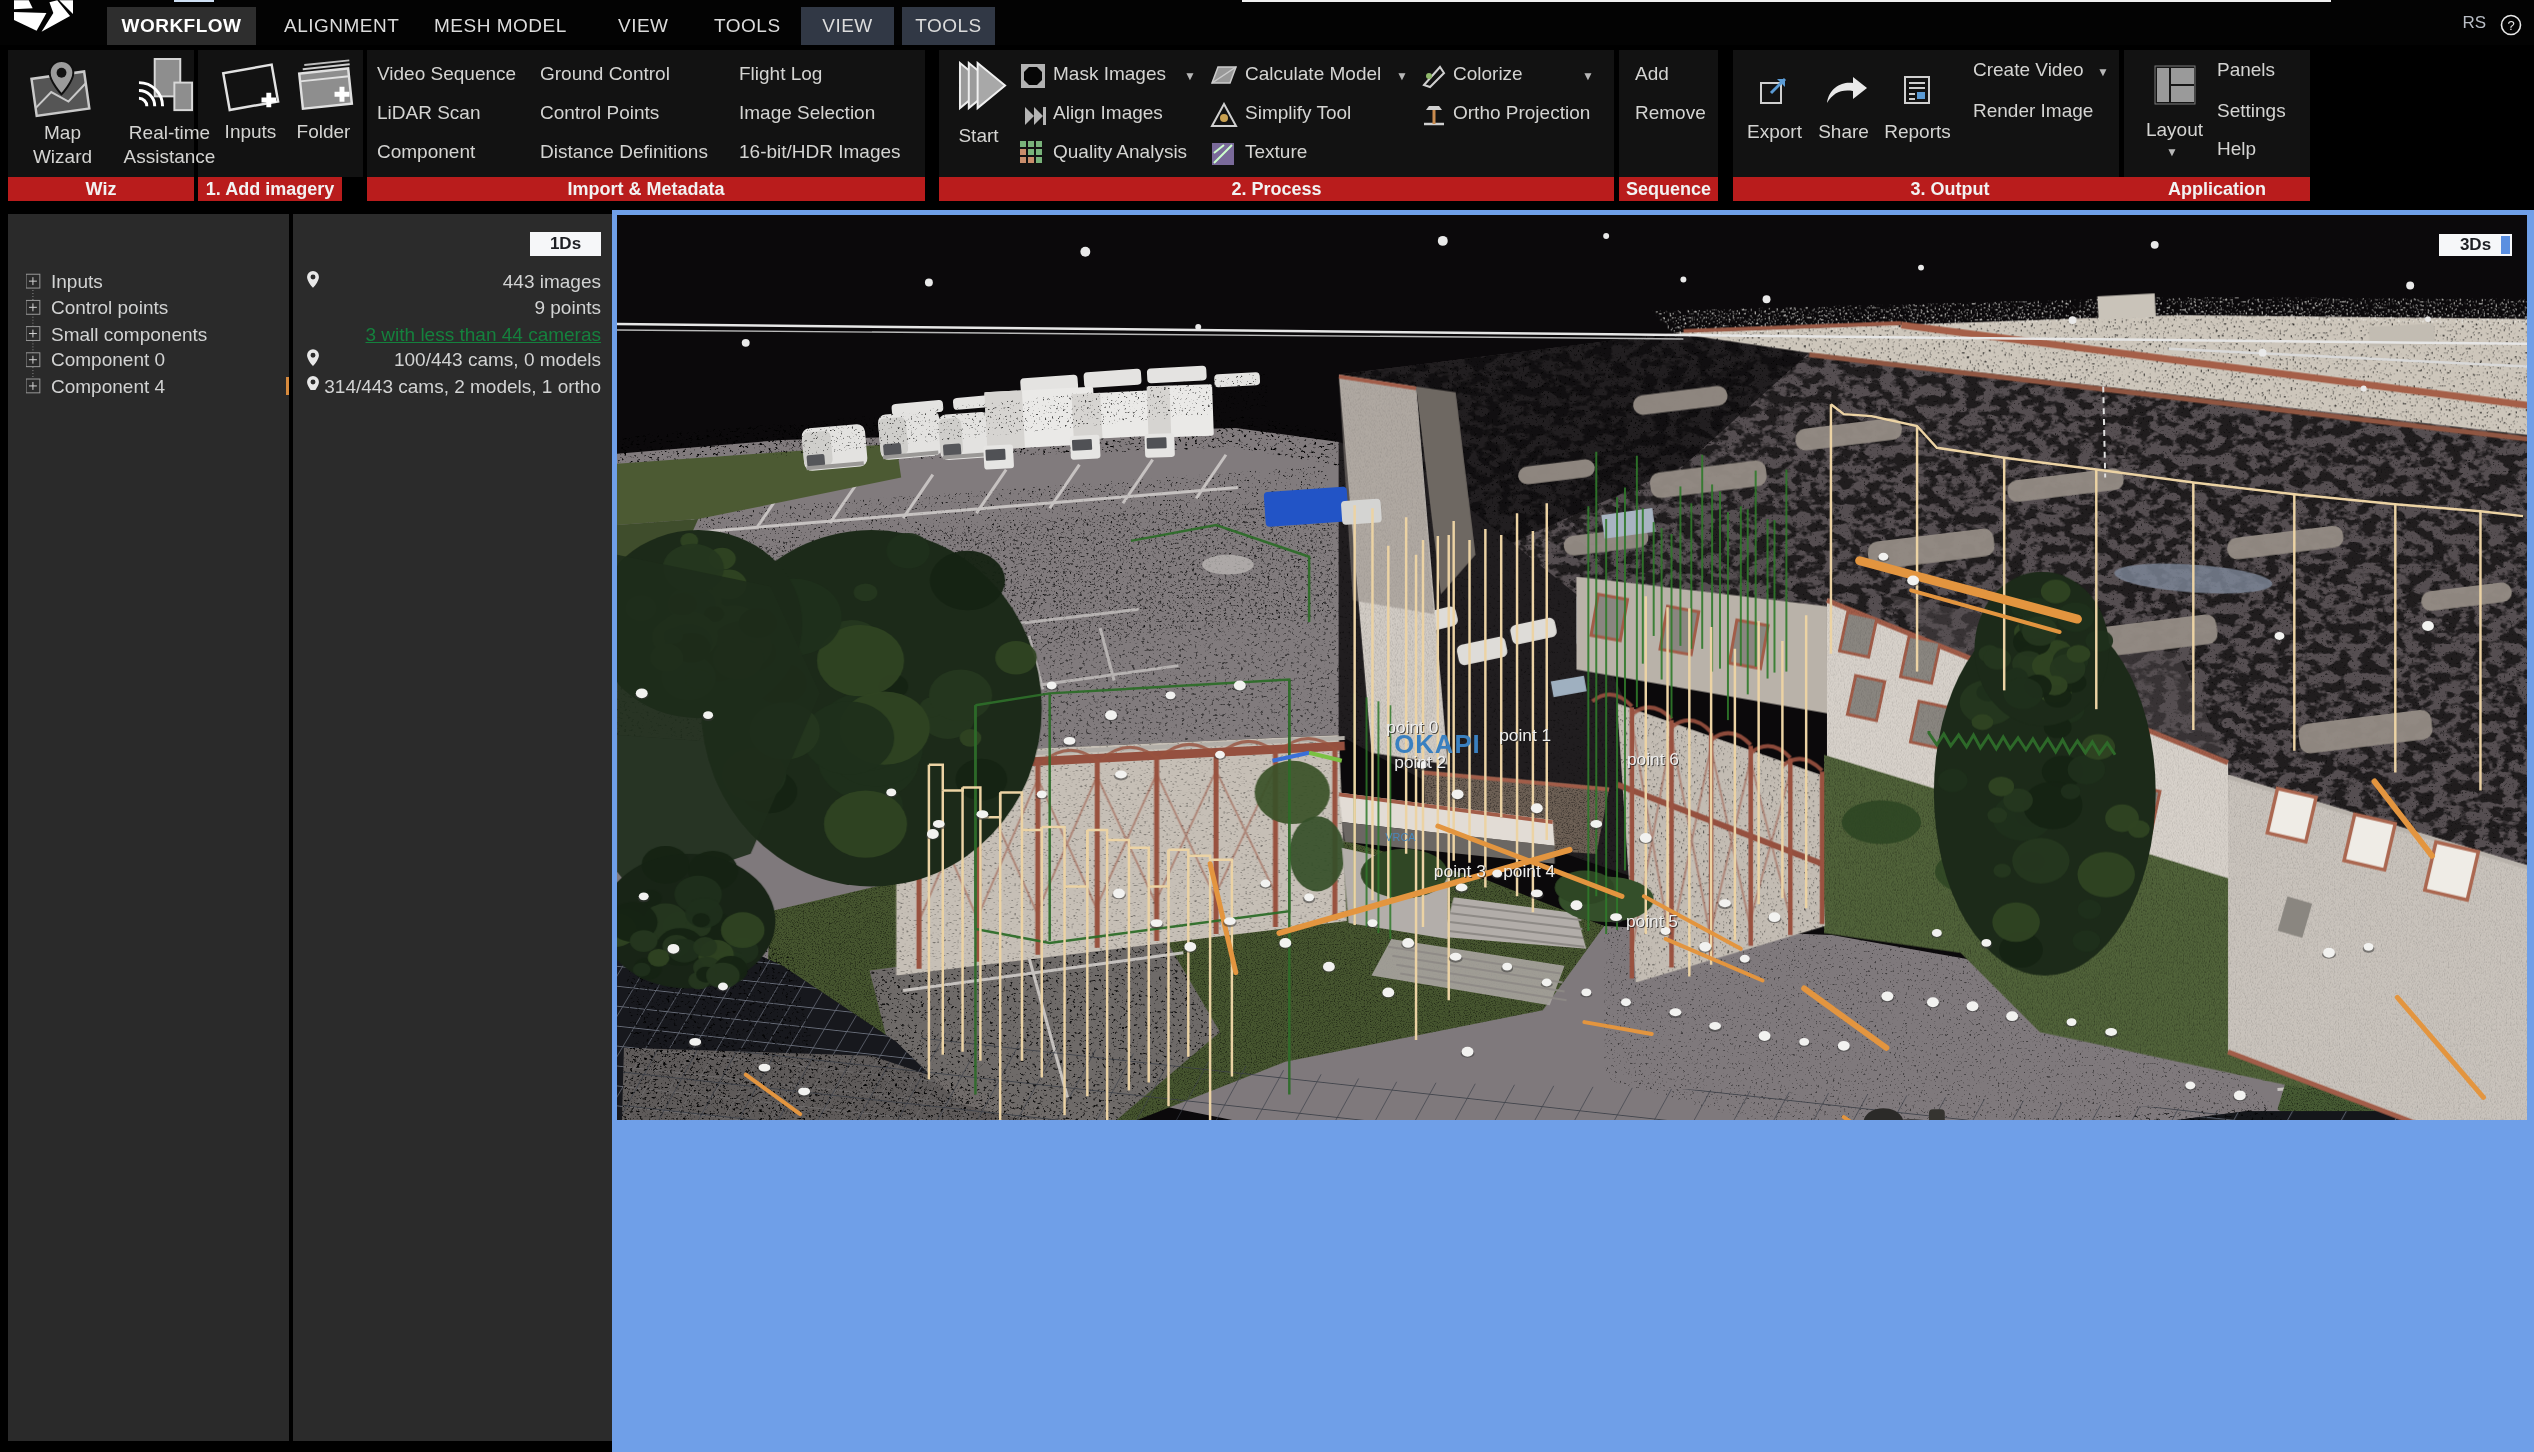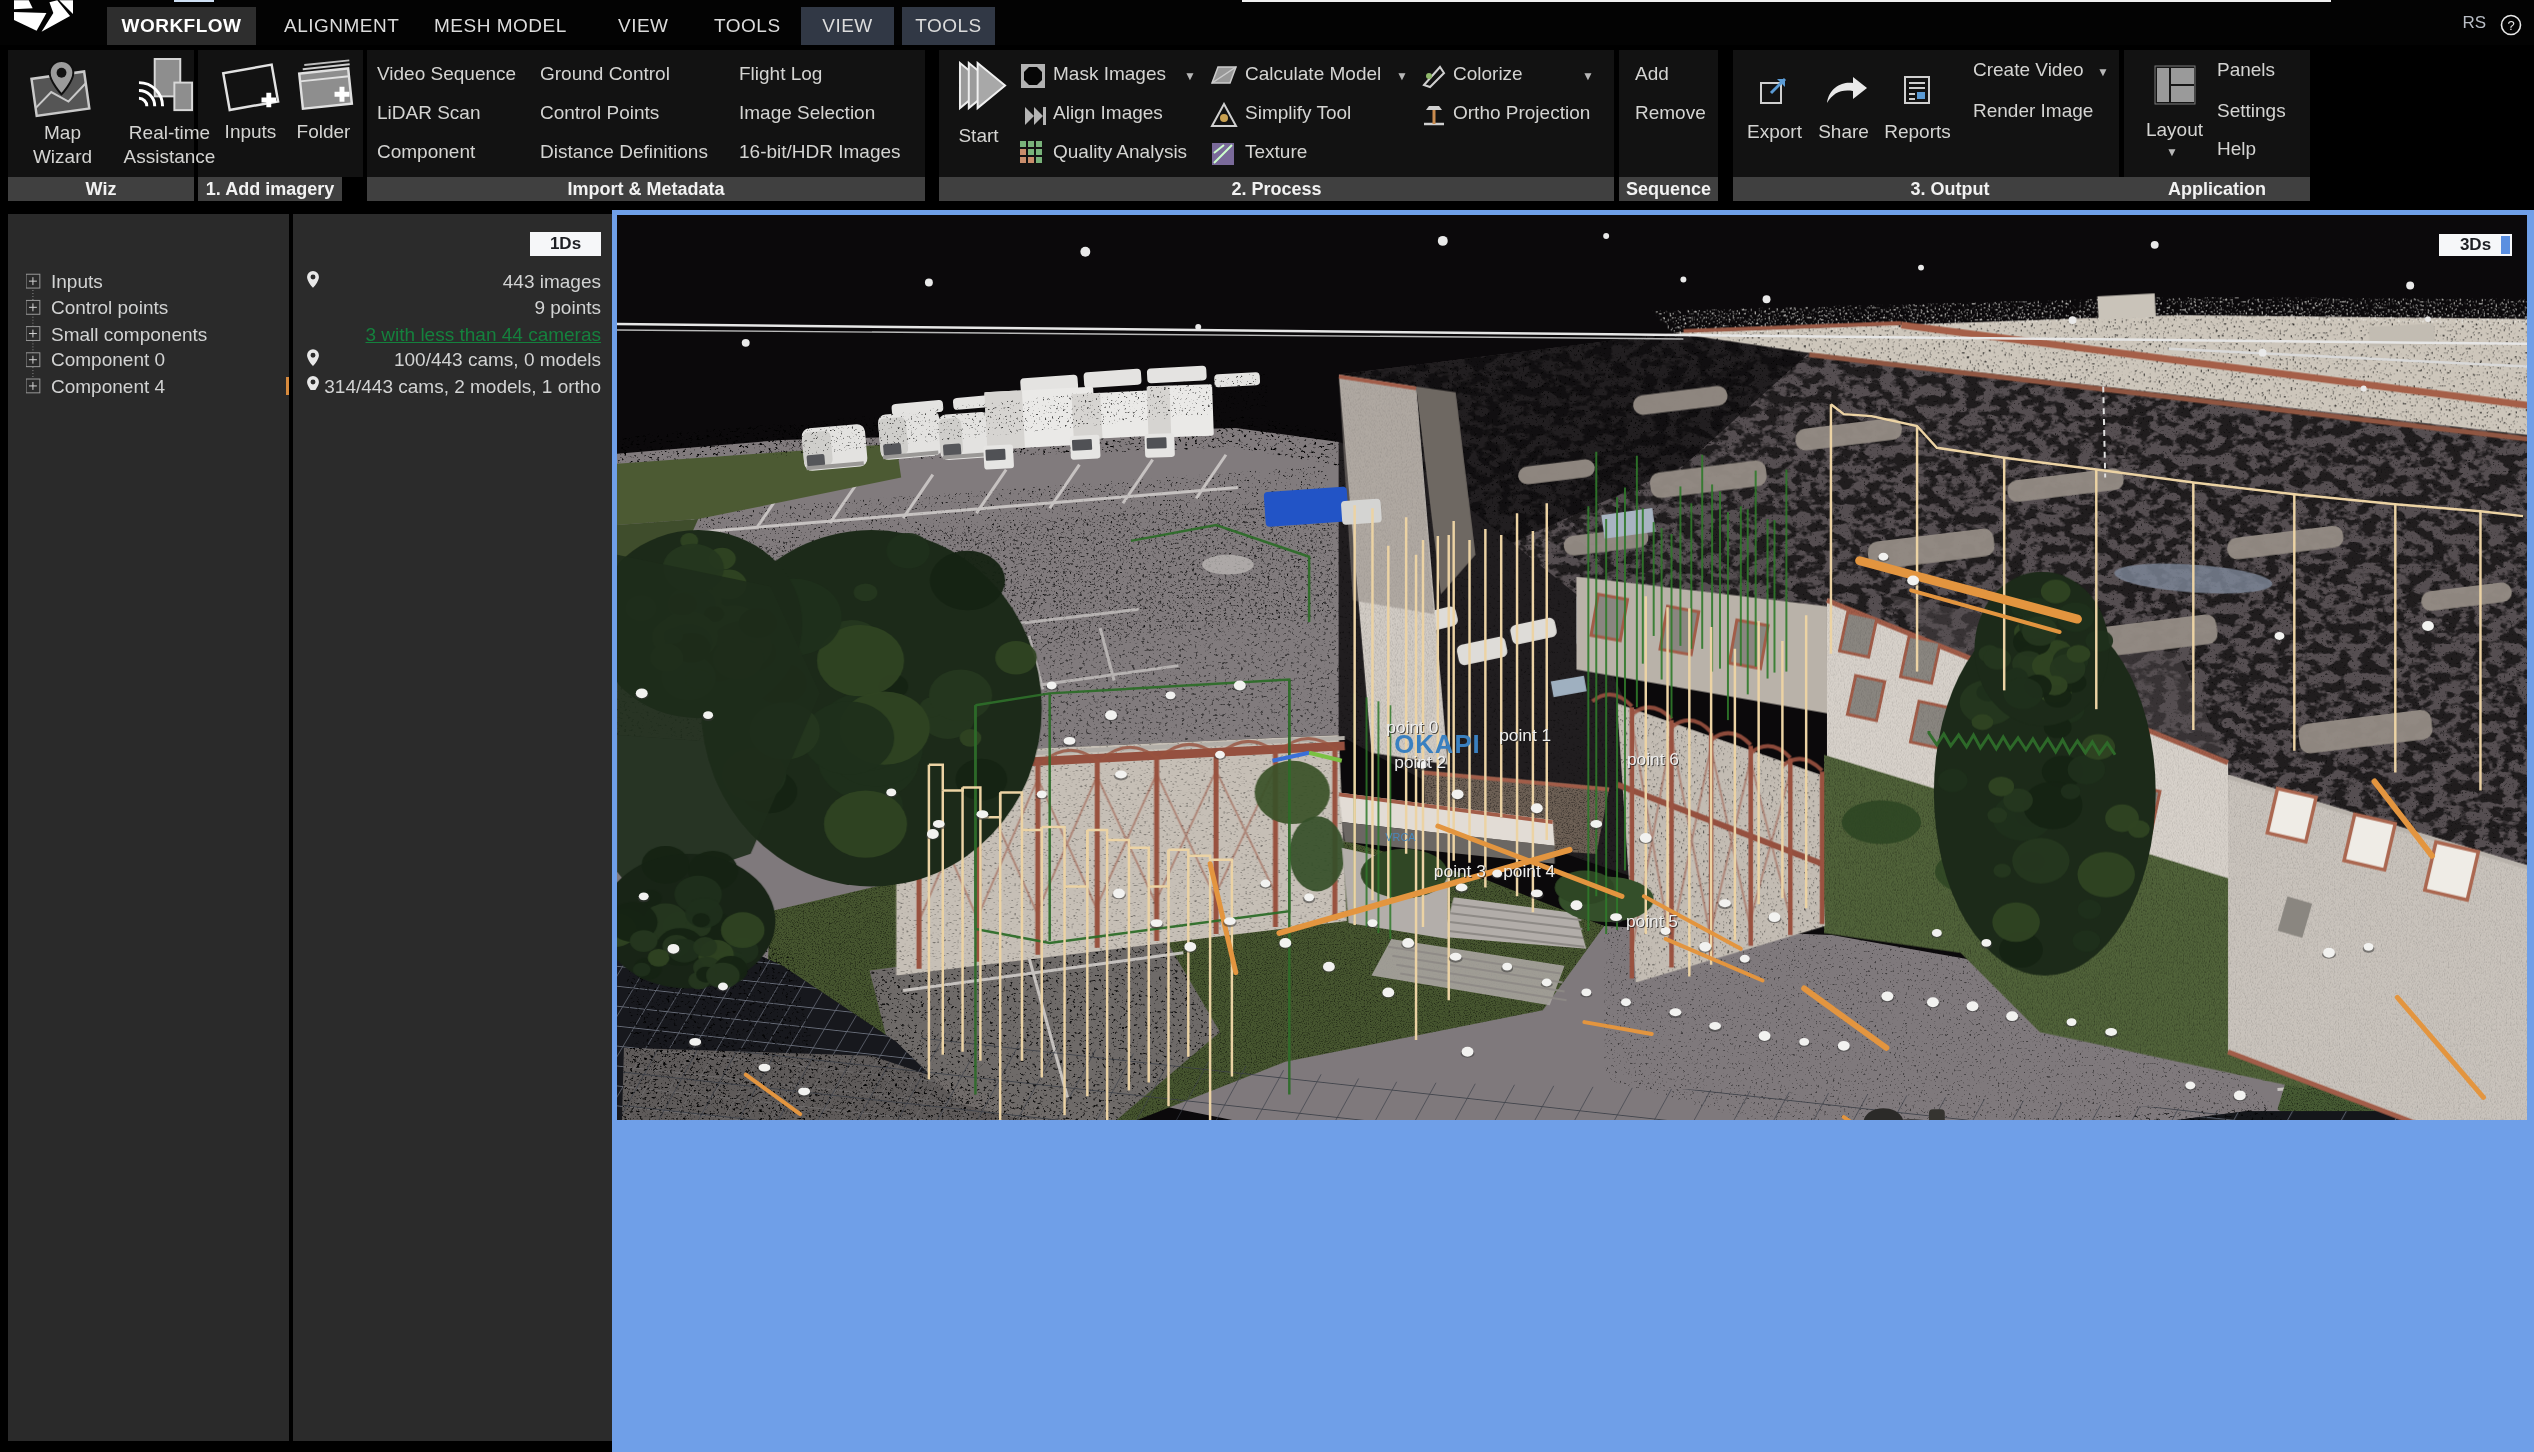--- a/index.html
+++ b/index.html
@@ -6,21 +6,21 @@
 body{width:2534px;height:1452px;position:relative;overflow:hidden;font-family:"Liberation Sans",sans-serif;-webkit-font-smoothing:antialiased;}
 .abs{position:absolute;}
 
 #topbar{left:0;top:0;width:2534px;height:45px;background:#030303;}
 .tab{position:absolute;top:7px;height:38px;line-height:38px;color:#dcdcdc;font-size:19px;letter-spacing:0.5px;text-align:center;white-space:nowrap;}
 .tab.active{background:#2e2e2e;color:#fff;font-weight:bold;}
 .tab.hl{background:#313845;}
 #rs{right:48px;top:13px;color:#b9bec6;font-size:17px;position:absolute;}
 
 .group{position:absolute;top:50px;height:127px;background:#121212;}
-.gtitle{position:absolute;top:177px;height:24px;background:#404040;color:#f2f2f2;font-weight:bold;font-size:18px;text-align:center;line-height:24px;}
+.gtitle{position:absolute;top:177px;height:24px;background:#b91c1c;color:#f2f2f2;font-weight:bold;font-size:18px;text-align:center;line-height:24px;}
 .ritem{position:absolute;color:#d4d4d2;font-size:19px;white-space:nowrap;}
 .big{position:absolute;color:#d4d4d2;font-size:19px;text-align:center;}
 .chev{position:absolute;color:#b8b8b8;font-size:12px;}
 
 #treepanel{left:8px;top:214px;width:281px;height:1227px;background:#2a2a2a;}
 #statspanel{left:293px;top:214px;width:319px;height:1227px;background:#2b2b2b;}
 .trow{position:absolute;color:#d2d3d3;font-size:19px;white-space:nowrap;}
 .srow{position:absolute;right:1933px;z-index:5;color:#d2d3d3;font-size:19px;white-space:nowrap;text-align:right;}
 .ds{position:absolute;background:#f6f7f9;color:#1d1f24;font-size:17px;font-weight:bold;text-align:center;}
 

